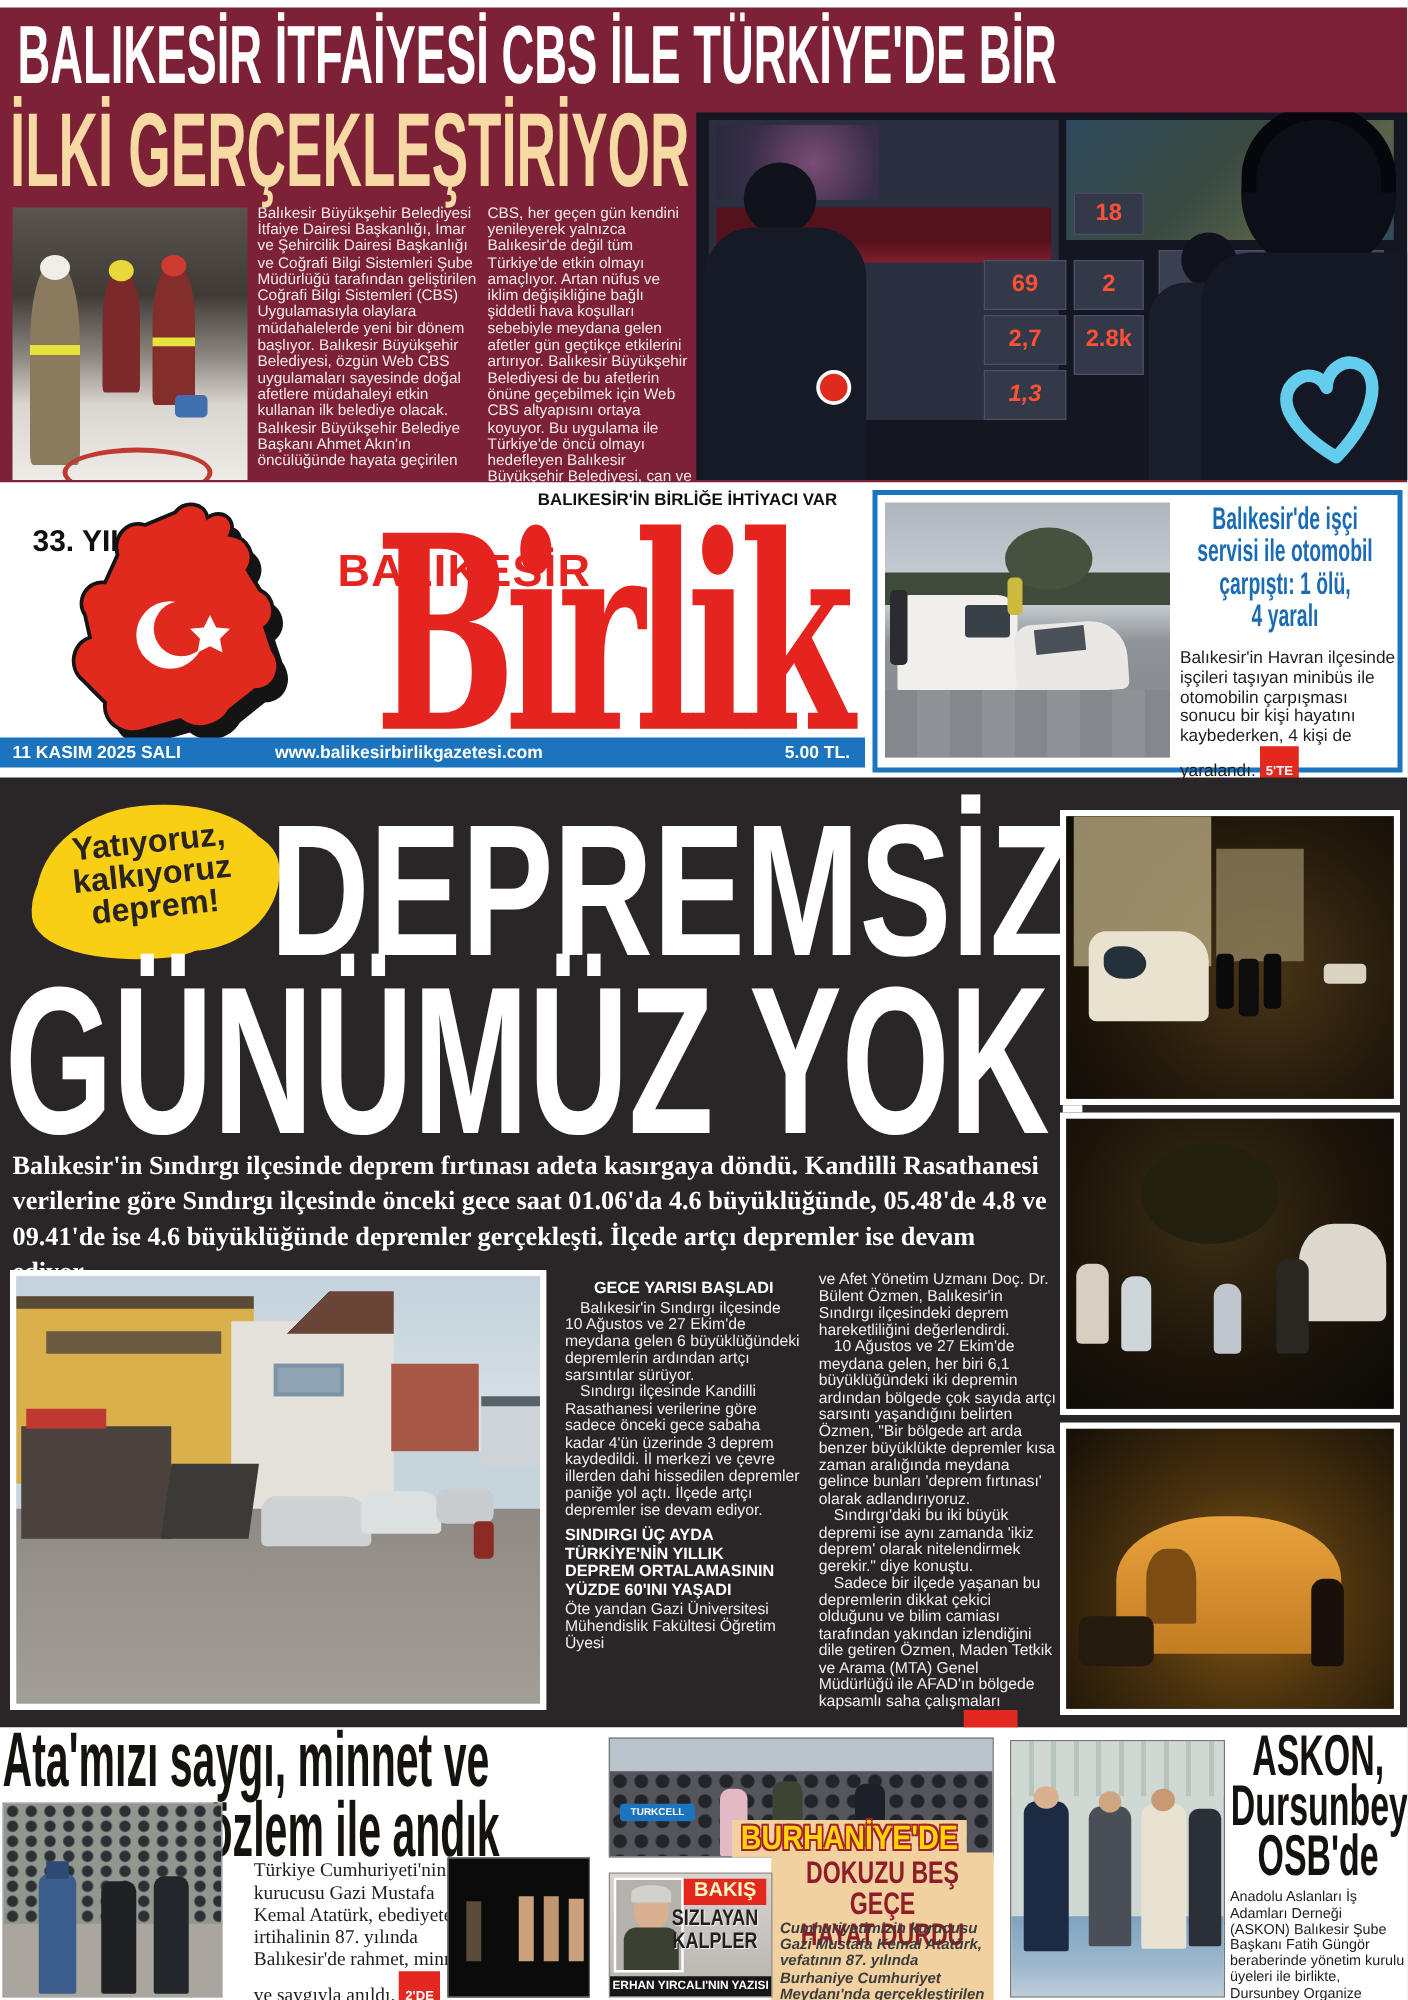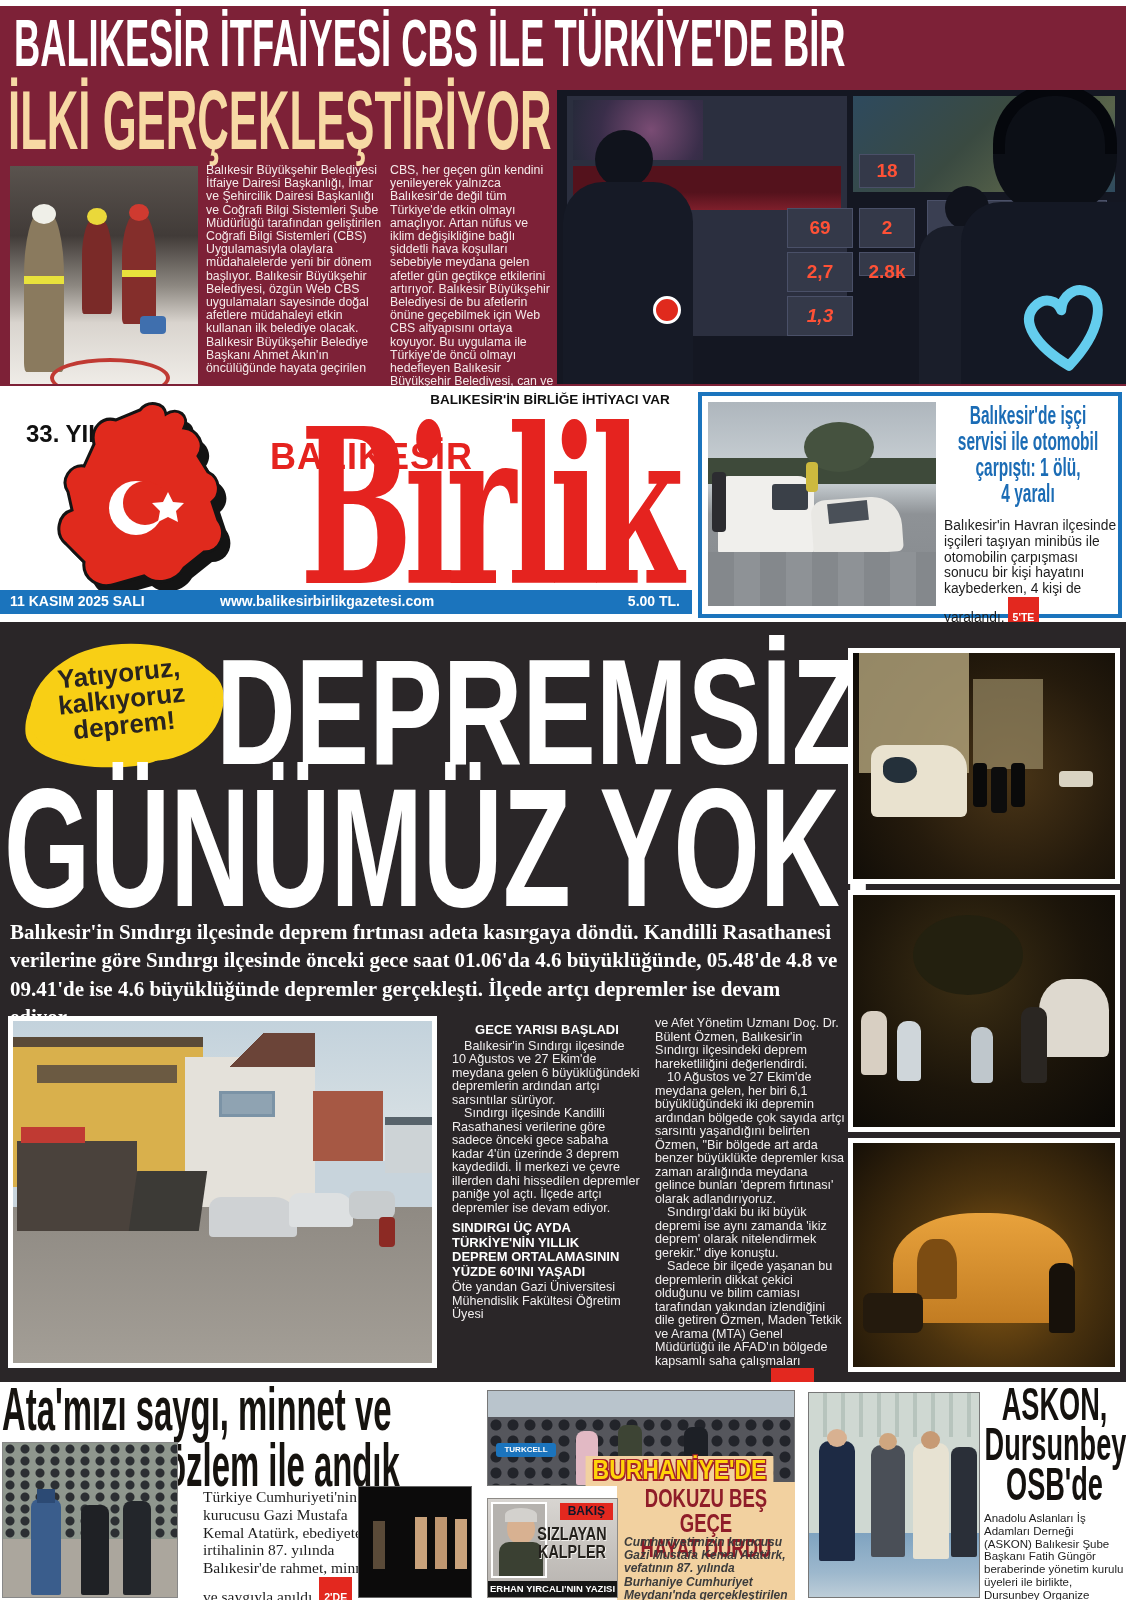--- a/index.html
+++ b/index.html
@@ -75,21 +75,21 @@
   #ph-burhaniye{left:487px;top:8px;width:308px;height:96px;border:1px solid #777;background:#b9c4cc;}
   .tanpanel{left:617px;top:100px;width:178px;height:118px;background:#f2d1a0;}
   .bur1{left:556px;top:74px;width:247px;font-size:27px;line-height:27px;color:#ffd40a;transform:scaleX(.85);}
   .bur1 span{background:#f2d1a0;padding:1px 8px 2px;display:inline-block;
              text-shadow:1.5px 1.5px 0 #a3212a,-1.5px 1.5px 0 #a3212a,1.5px -1.5px 0 #a3212a,-1.5px -1.5px 0 #a3212a;}
   .bur23{left:590px;top:104px;width:232px;font-size:25px;line-height:25px;color:#8f1d29;transform:scaleX(.74);}
   .bur-b{left:624px;top:154px;width:166px;font-style:italic;font-weight:bold;font-size:12px;line-height:13.2px;color:#3c3c3c;}
   .colbox{left:487px;top:116px;width:131px;height:100px;background:linear-gradient(180deg,#d8d5d1,#b6b2ae);
           border:1px solid #8d8a86;}
   #ph-portrait{left:3px;top:3px;width:56px;height:76px;border:2px solid #fff;background:#b5b2ae;}
-  .bakis{position:absolute;right:4px;top:4px;background:#e3281f;color:#0f172a;font-weight:bold;font-size:12px;
+  .bakis{position:absolute;right:4px;top:4px;background:#e3281f;color:#fef9c3;font-weight:bold;font-size:16px;
          padding:1px 8px 2px;}
   .coltitle{left:34px;top:26px;width:100px;font-size:18px;line-height:18px;color:#23201c;transform:scaleX(.8);
             text-shadow:1px 1px 0 #f4f2ef;}
   .colfoot{position:absolute;left:0;bottom:0;width:100%;height:16px;background:#161616;color:#fff;
            font-weight:bold;font-size:9.5px;text-align:center;line-height:16px;}
   #ph-askon{left:808px;top:10px;width:172px;height:206px;border:1px solid #777;background:#cfd8d2;}
   .askon-h{left:936px;top:2px;width:237px;font-size:46px;line-height:40px;color:#14110e;transform:scaleX(.59);}
   .askon-b{left:984px;top:130px;width:140px;font-size:11.5px;line-height:12.8px;color:#1d1d1d;}
 </style>
 </head>
@@ -123,21 +123,21 @@
 
     <div class="ph" id="ph-control">
       <i style="left:10px;top:6px;width:280px;height:240px;background:#2b2f3f;"></i>
       <i style="left:16px;top:10px;width:130px;height:60px;background:radial-gradient(circle at 60% 50%,#7a4c74 0%,#3a2e4a 60%,#262a3a 100%);"></i>
       <i style="left:16px;top:76px;width:268px;height:44px;background:linear-gradient(180deg,#54121c 60%,#7e1f2b 100%);"></i>
       <i style="left:296px;top:6px;width:262px;height:96px;background:linear-gradient(135deg,#2e4a5e 0%,#3a4a41 45%,#59644a 75%,#2e4a5e 100%);"></i>
       <span class="tile" style="left:302px;top:64px;width:56px;height:34px;line-height:32px;">18</span>
       <span class="tile" style="left:230px;top:118px;width:66px;height:40px;">69</span>
       <span class="tile" style="left:302px;top:118px;width:56px;height:40px;">2</span>
       <span class="tile" style="left:230px;top:162px;width:66px;height:40px;">2,7</span>
-      <span class="tile" style="left:302px;top:162px;width:56px;height:24px;">2.8k</span>
+      <span class="tile" style="left:302px;top:162px;width:56px;height:48px;">2.8k</span>
       <span class="tile" style="left:230px;top:206px;width:66px;height:40px;font-style:italic;">1,3</span>
       <i style="left:370px;top:110px;width:180px;height:130px;background:#3a3f52;border:1px solid #4a5068;"></i>
       <i style="left:38px;top:40px;width:58px;height:58px;border-radius:50%;background:#10131c;"></i>
       <i style="left:6px;top:92px;width:130px;height:202px;border-radius:40px 40px 0 0;background:#161a26;"></i>
       <i style="left:96px;top:206px;width:28px;height:28px;border-radius:50%;background:#e02a1d;border:3px solid #fff;"></i>
       <i style="left:388px;top:96px;width:44px;height:44px;border-radius:50%;background:#10131c;"></i>
       <i style="left:362px;top:136px;width:100px;height:158px;border-radius:30px 30px 0 0;background:#1a1e2a;"></i>
       <i style="left:436px;top:4px;width:124px;height:124px;border-radius:50%;background:#0c0f16;"></i>
       <i style="left:436px;top:-6px;width:124px;height:70px;border-radius:60px 60px 0 0;border:12px solid #05070c;border-bottom:none;background:transparent;"></i>
       <i style="left:404px;top:112px;width:175px;height:182px;border-radius:40px 0 0 0;background:#141824;"></i>

